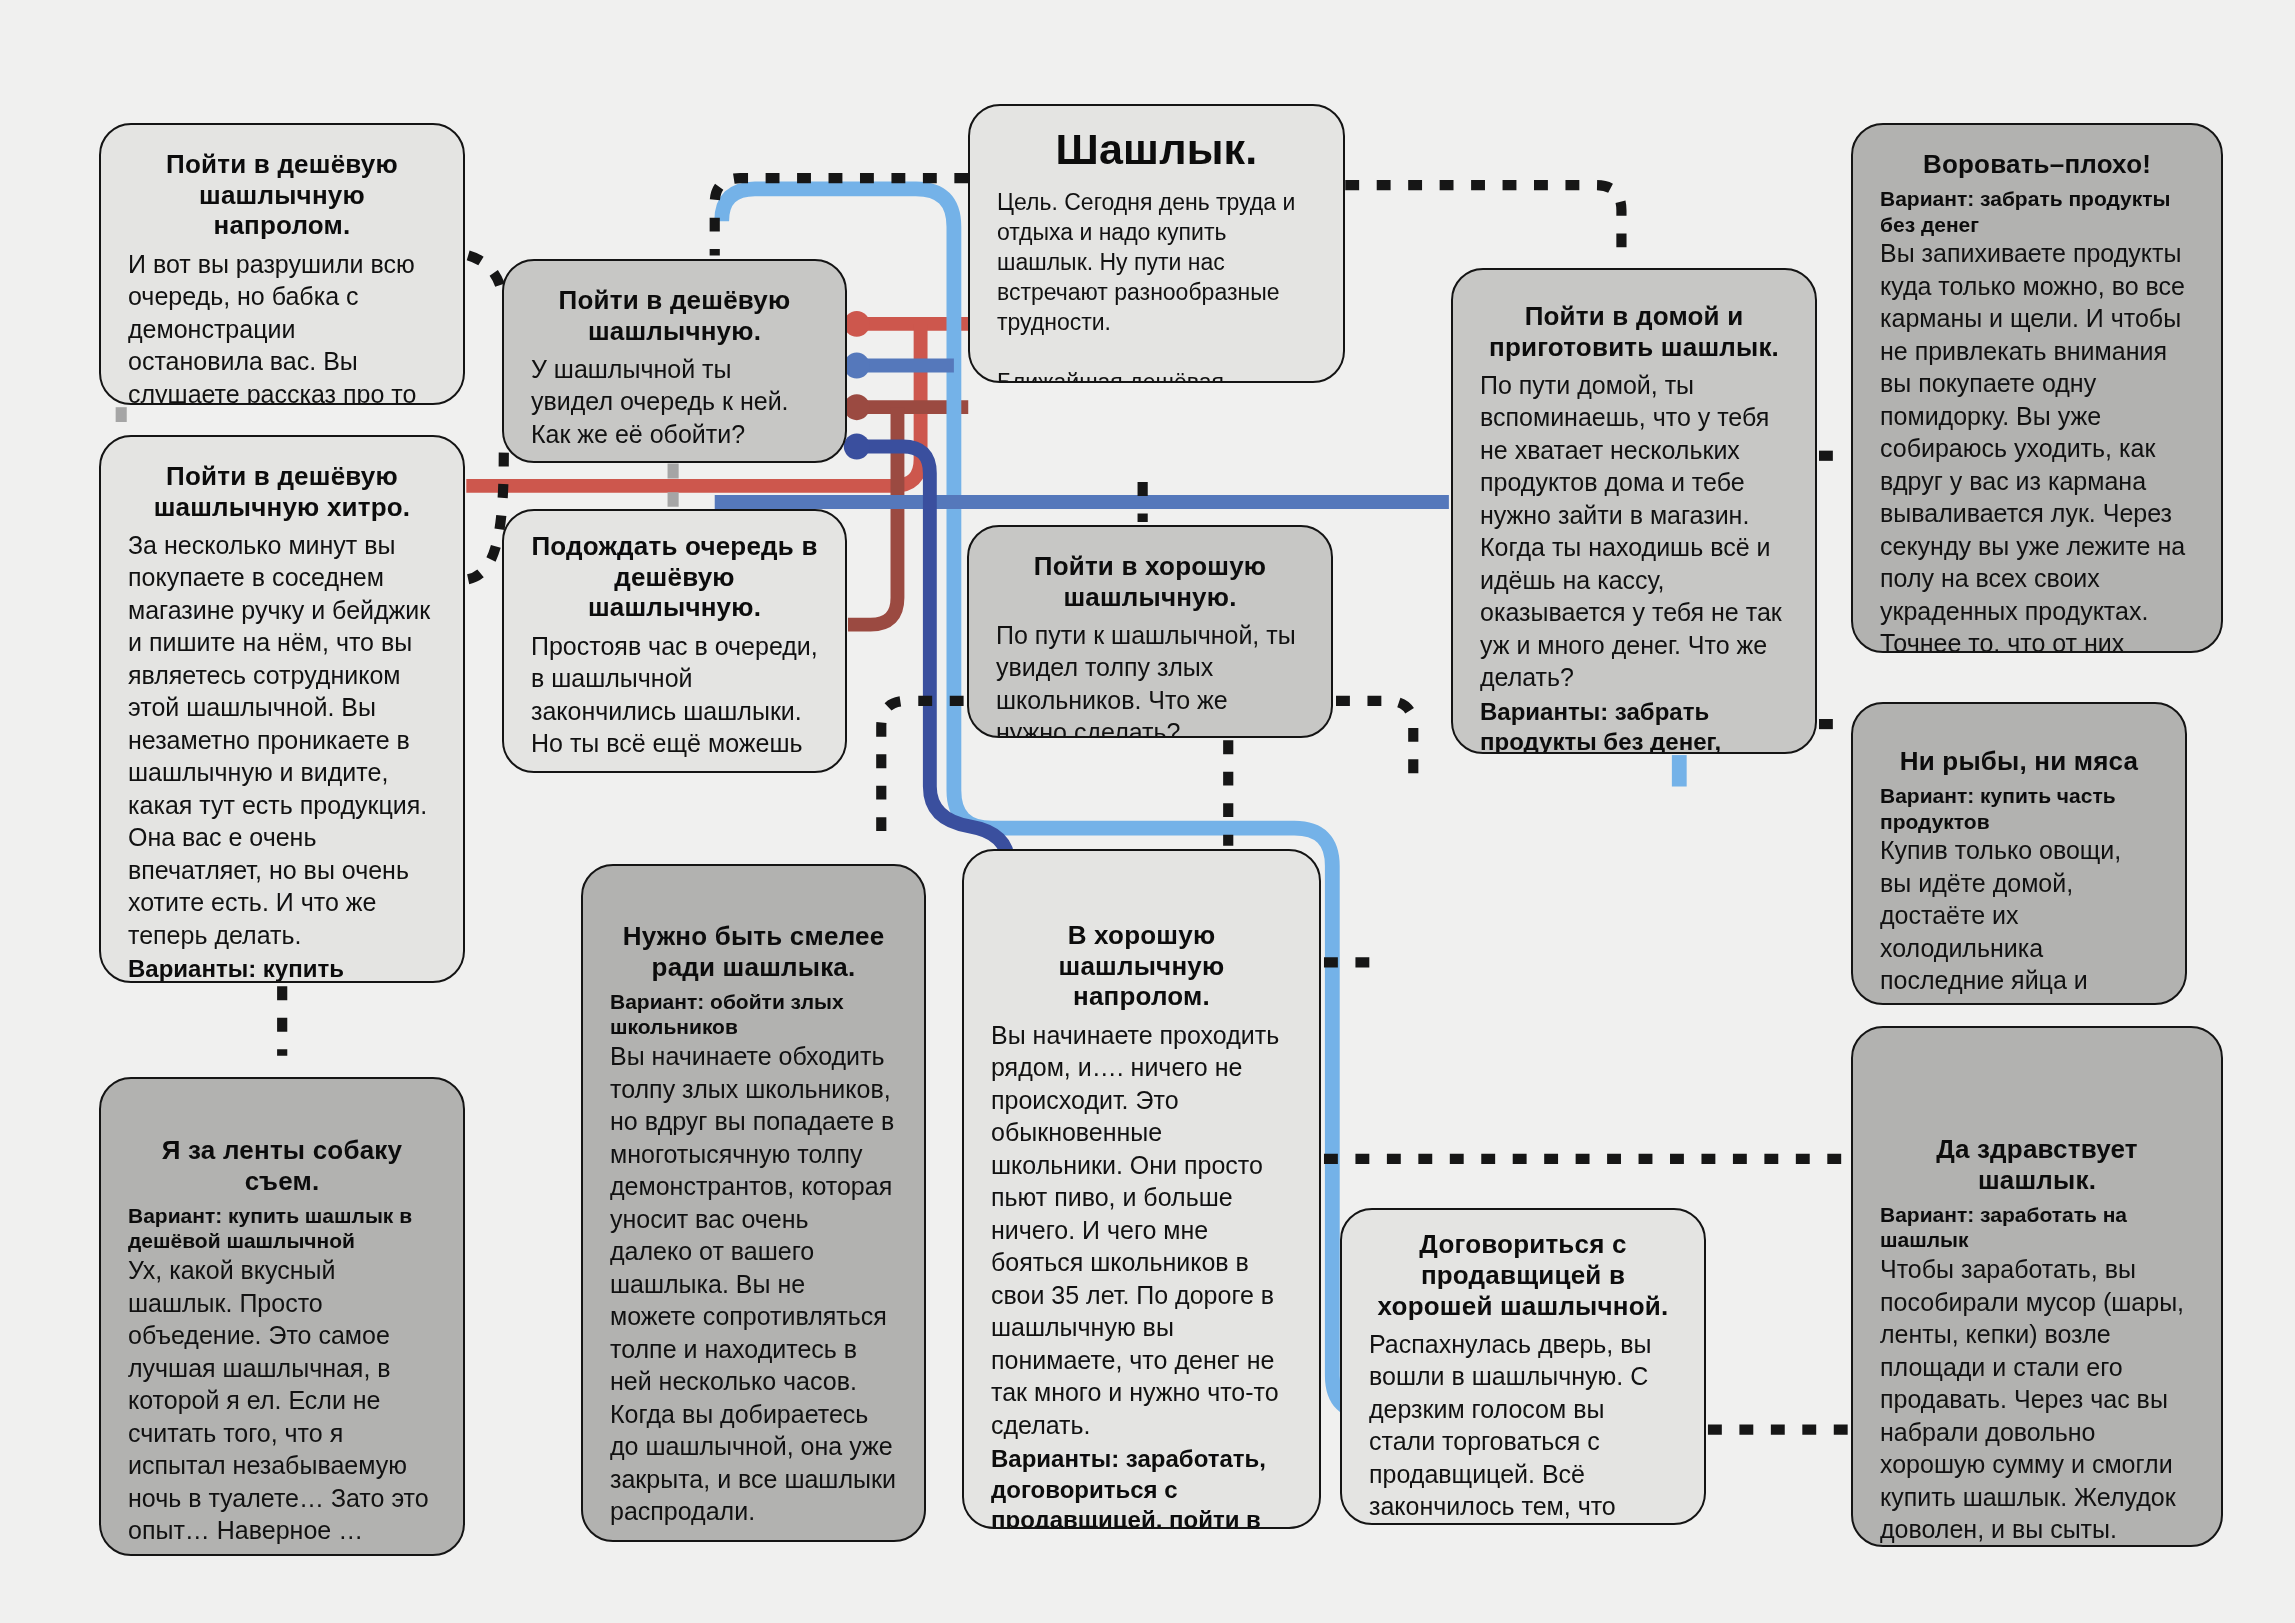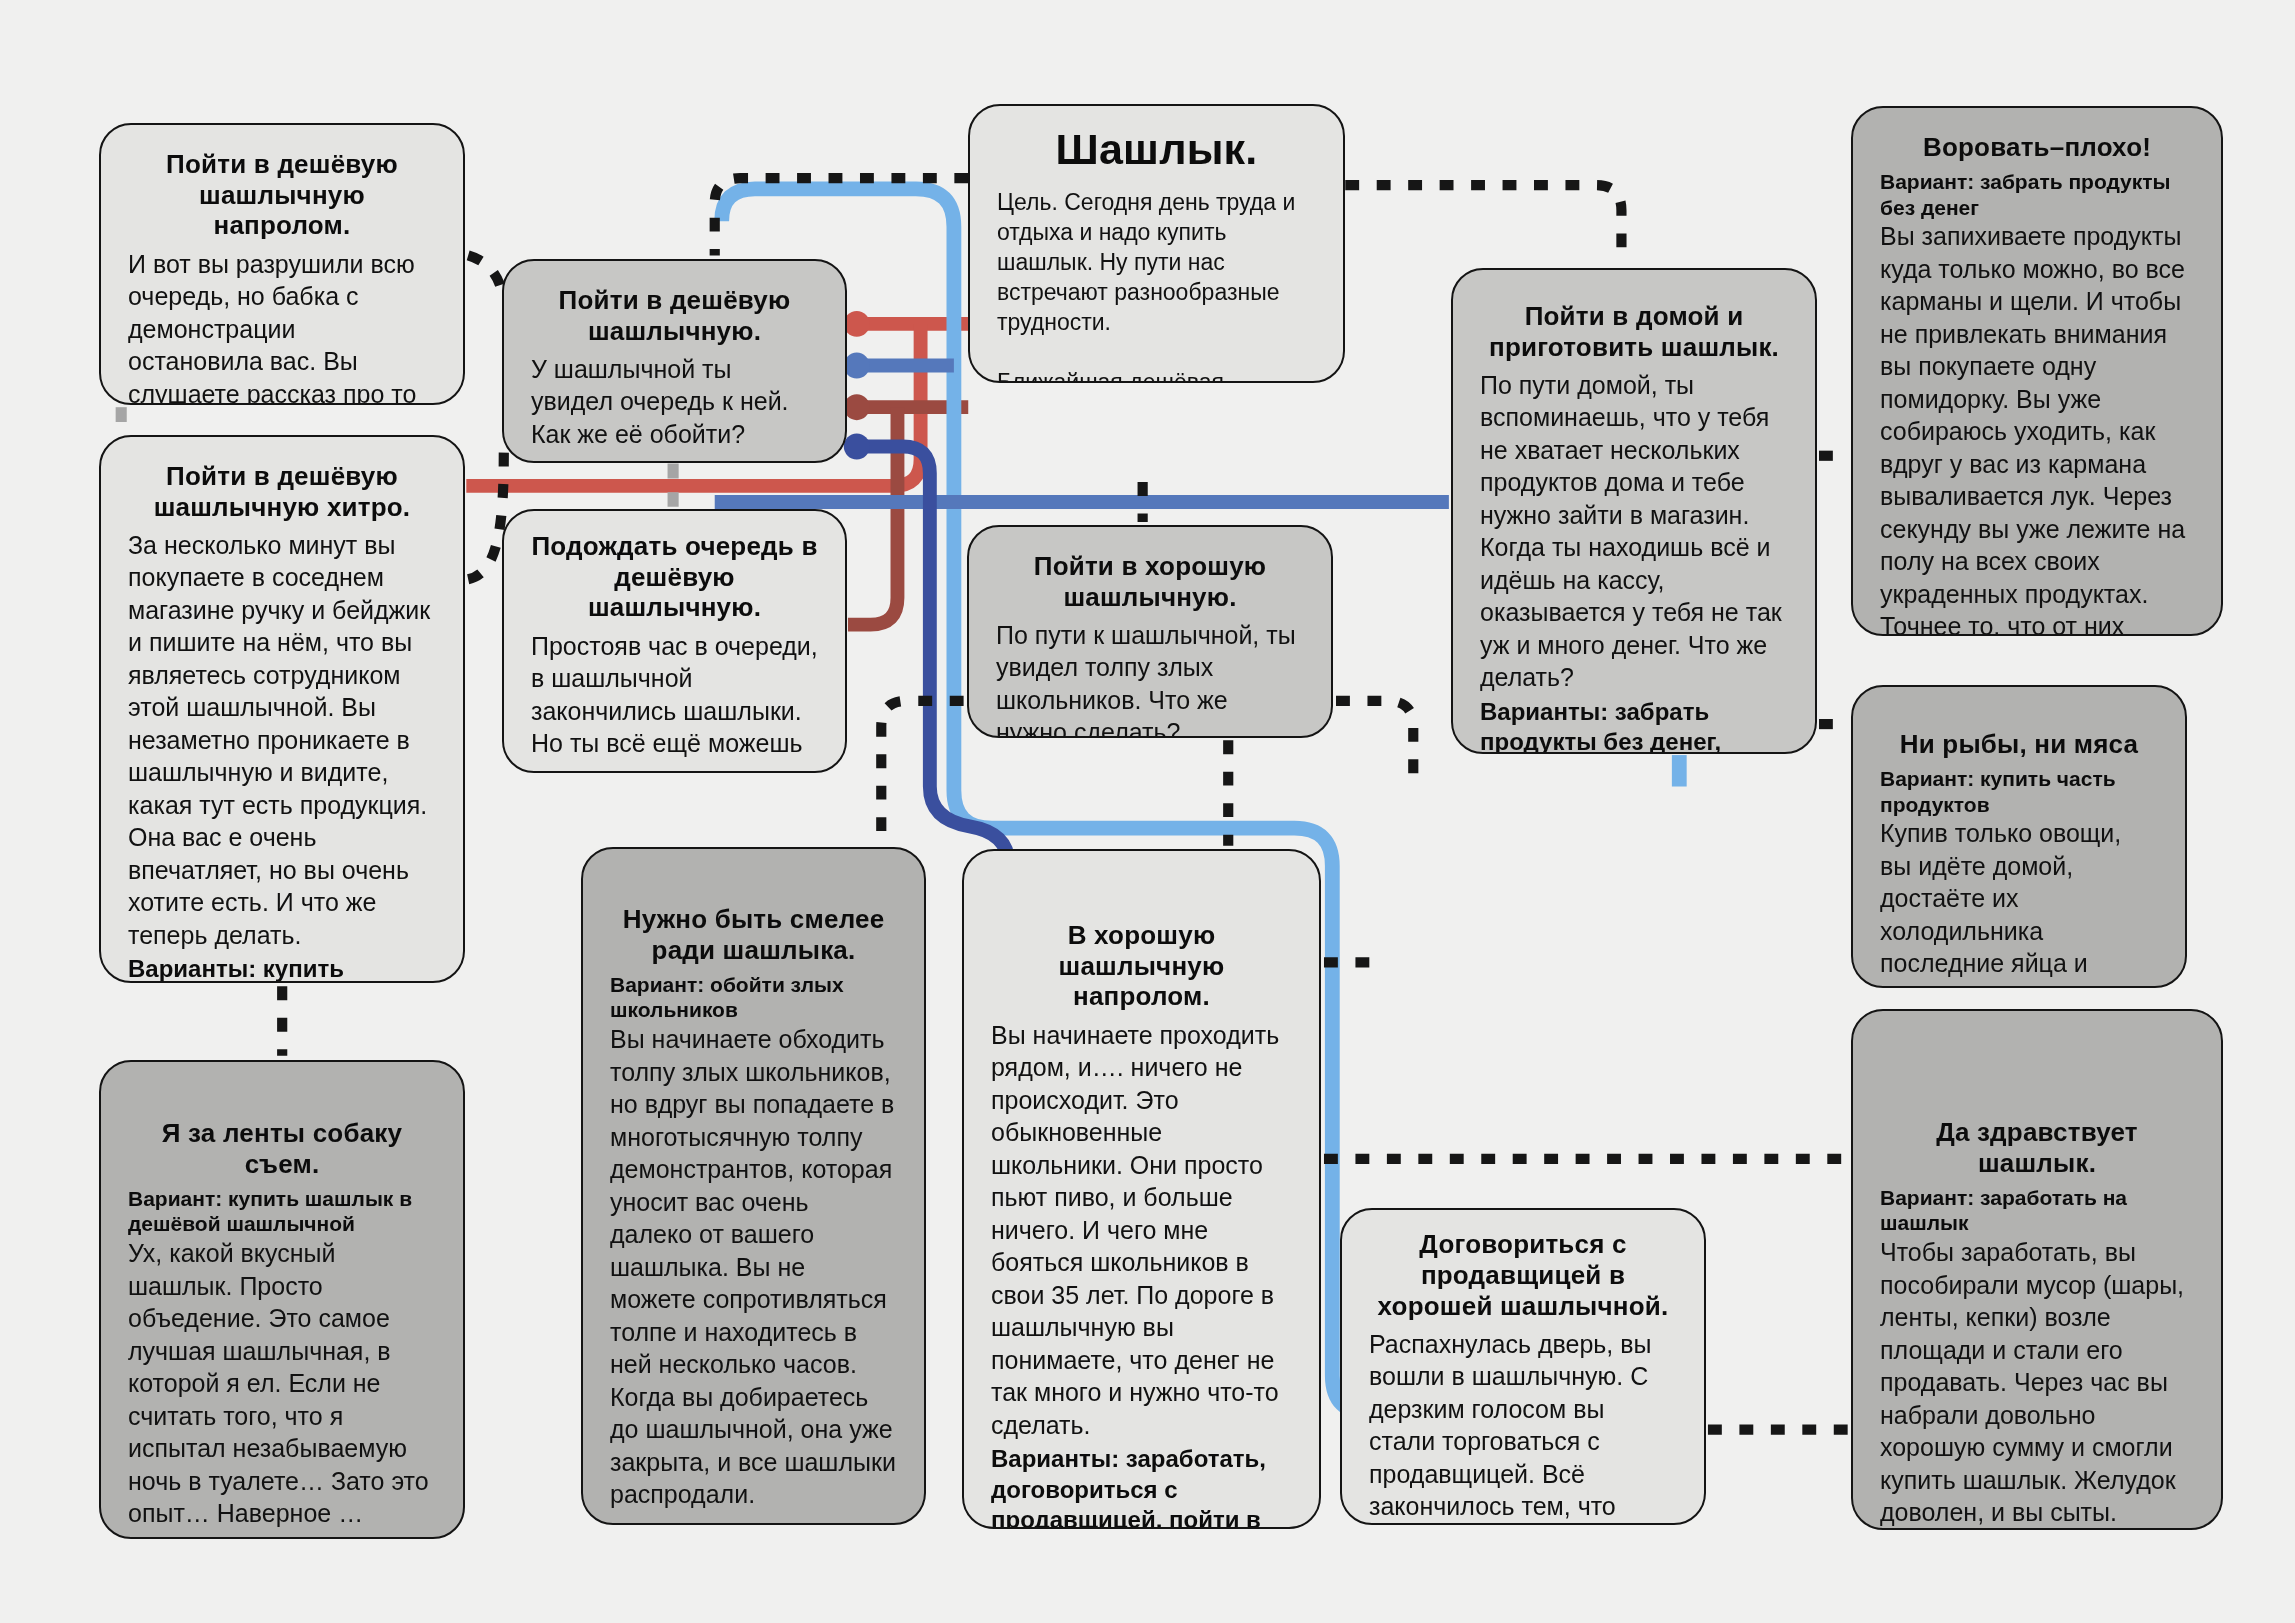--- a/index.html
+++ b/index.html
@@ -26,21 +26,21 @@
 
   .node{
     position:absolute;z-index:2;box-sizing:border-box;
     border:2.8px solid var(--border,#141414);
     border-radius:32px;
     padding:24px 27px 18.5px 27px;
     overflow:hidden;
   }
   .node.light{background:var(--box_light,#e4e4e2);}
   .node.medium{background:var(--box_medium,#c7c7c5);}
-  .node.dark{background:var(--box_dark,#b2b2b0);}
+  .node.dark{background:var(--box_dark,#b2b2b0);margin-top:17px;}
   .ttl{
     font-weight:bold;font-size:26px;line-height:1.18;
     text-align:center;color:#0c0c0c;margin-bottom:6.5px;
     letter-spacing:0.2px;
   }
   .ttl.big{font-size:43px;margin-bottom:14px;}
   .vline{font-weight:bold;font-size:21px;line-height:1.22;color:#0c0c0c;text-align:left;}
   .bdy{
     font-size:25px;line-height:1.3;color:#111;text-align:left;
     white-space:pre-line;

